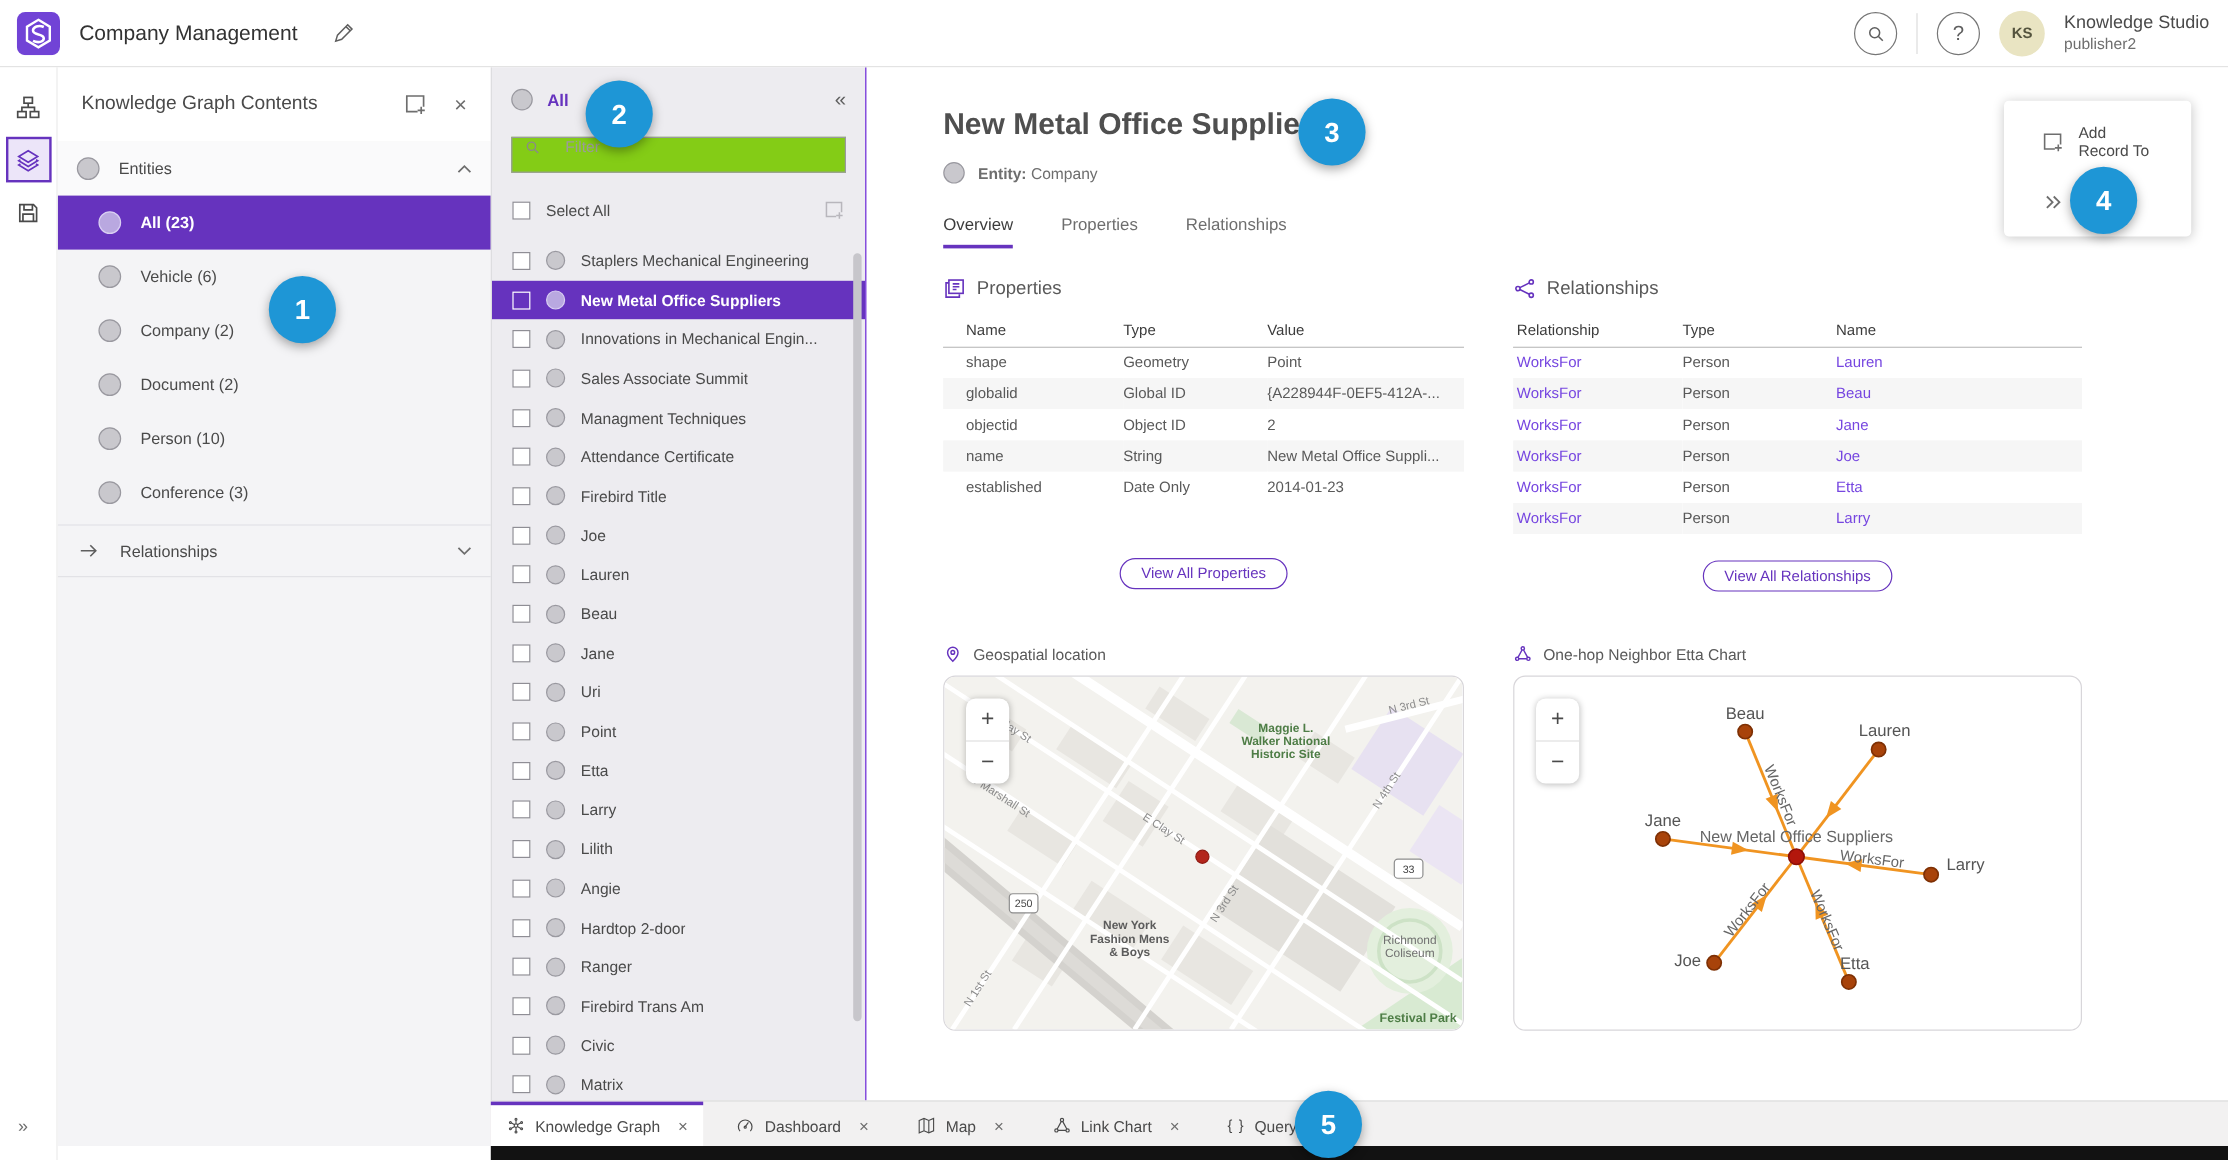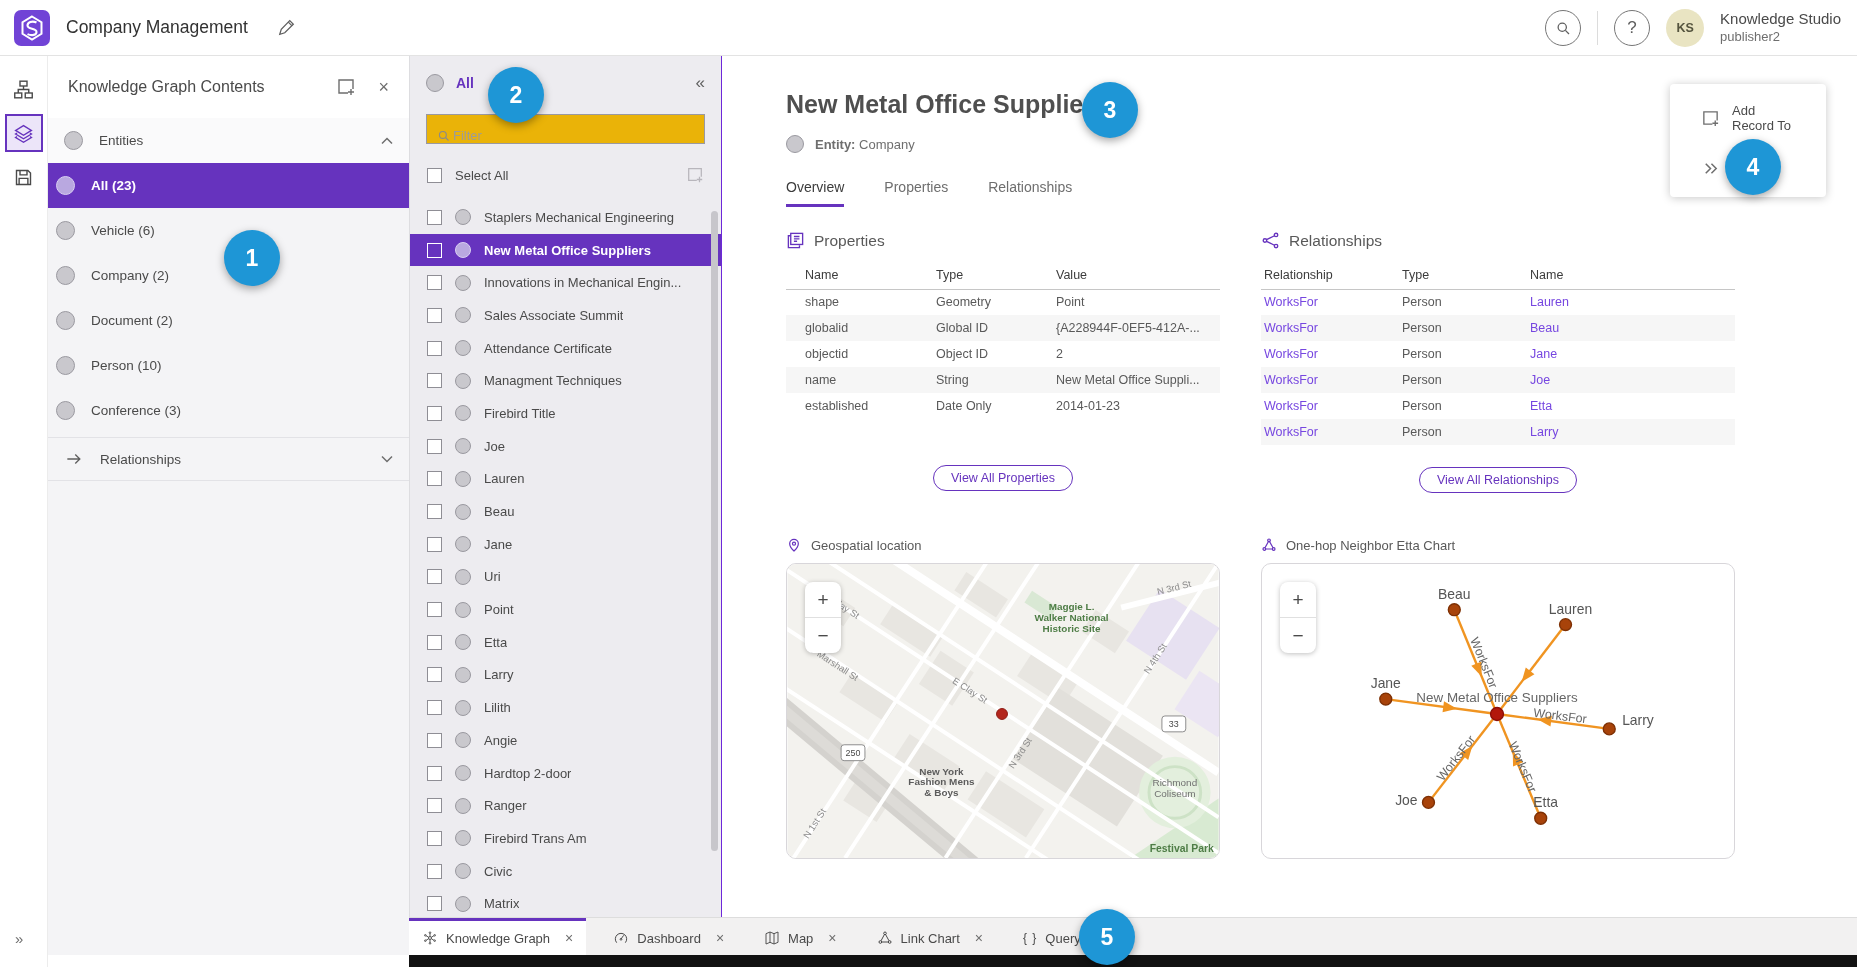--- a/index.html
+++ b/index.html
@@ -45,34 +45,34 @@
   .hd-ico{width:20px;height:20px;margin-left:20px;color:#6e6e6e;}
   .hd-x{margin-left:22px;font-size:18px;color:#6e6e6e;}
   .contents-list{position:absolute;left:0;right:0;top:62px;bottom:0;background:#f4f4f6;}
   .kgc-row{height:45px;display:flex;align-items:center;font-size:13.5px;color:#4a4a4a;padding:0 16px;}
   .kgc-head{background:#fafafb;}
   .kgc-row .lbl{margin-left:16px;}
   .kgc-row .chev{margin-left:auto;color:#6e6e6e;display:flex;}
   .dot{width:19px;height:19px;border-radius:50%;background:#c9c8cd;border:1.5px solid #9a99a0;flex:0 0 auto;}
   .dot.md{width:18px;height:18px;}
   .dot.sm{width:16px;height:16px;}
-  .ent{padding-left:8px;}
+  .ent{padding-left:34px;}
   .ent.sel{background:var(--accent);color:#fff;font-weight:bold;}
   .ent.sel .dot{background:#b9a8e0;border-color:#d9cff2;}
   .rel-row{margin-top:4px;border-top:1px solid #e2e2e6;border-bottom:1px solid #e2e2e6;background:#f4f4f6;height:44px;}
   .arrow-ico{width:20px;height:20px;color:#5f5f5f;}
 
   
   .listpanel{position:absolute;left:409px;top:56px;width:313px;height:899px;background:#edecf0;
     border-left:1px solid #dddde0;border-right:1px solid #6d28d9;z-index:2;}
   .lp-header{height:54px;display:flex;align-items:center;padding:0 16px;}
   .lp-all{margin-left:12px;font-size:14px;font-weight:bold;color:var(--accent);}
   .collapse{margin-left:auto;font-size:17px;color:#5f5f5f;}
-  .lp-filter{margin:4px 16px 0;height:30px;background:#eab308;border:1px solid #9a99a0;display:flex;
-    align-items:flex-end;padding:0 9px;gap:2px;}
+  .lp-filter{margin:4px 16px 0;height:30px;background:#84cc16;border:1px solid #9a99a0;display:flex;
+    align-items:flex-start;padding:0 9px;gap:20px;}
   .lp-filter svg{width:15px;height:15px;flex:0 0 auto;}
   .lp-filter input{border:0;outline:0;background:transparent;font-size:13px;width:100%;
     font-family:inherit;color:#333;}
   .lp-filter input::placeholder{color:#9b9b9b;}
   .lp-selectall{height:30px;margin-top:16px;display:flex;align-items:center;padding:0 17px;font-size:13px;gap:13px;}
   .sa-add{margin-left:auto;width:18px;height:18px;color:#b8b6bc;}
   .cb{width:15px;height:15px;border:1px solid #8f8e95;background:#fff;flex:0 0 auto;}
   .lp-items{position:absolute;left:0;right:0;top:145px;bottom:0;overflow:hidden;}
   .lp-item{height:32.7px;display:flex;align-items:center;padding:0 17px;font-size:13px;color:#4a4a4a;gap:13px;}
   .lp-item .lbl{white-space:nowrap;overflow:hidden;text-overflow:ellipsis;}
@@ -326,26 +326,26 @@
           <span class="lbl">Innovations in Mechanical Engin...</span>
         </div>
         <div class="lp-item">
           <span class="cb"></span>
           <span class="dot sm"></span>
           <span class="lbl">Sales Associate Summit</span>
         </div>
         <div class="lp-item">
           <span class="cb"></span>
           <span class="dot sm"></span>
+          <span class="lbl">Managment Techniques</span>
+        </div>
+        <div class="lp-item">
+          <span class="cb"></span>
+          <span class="dot sm"></span>
           <span class="lbl">Attendance Certificate</span>
-        </div>
-        <div class="lp-item">
-          <span class="cb"></span>
-          <span class="dot sm"></span>
-          <span class="lbl">Managment Techniques</span>
         </div>
         <div class="lp-item">
           <span class="cb"></span>
           <span class="dot sm"></span>
           <span class="lbl">Firebird Title</span>
         </div>
         <div class="lp-item">
           <span class="cb"></span>
           <span class="dot sm"></span>
           <span class="lbl">Joe</span>

